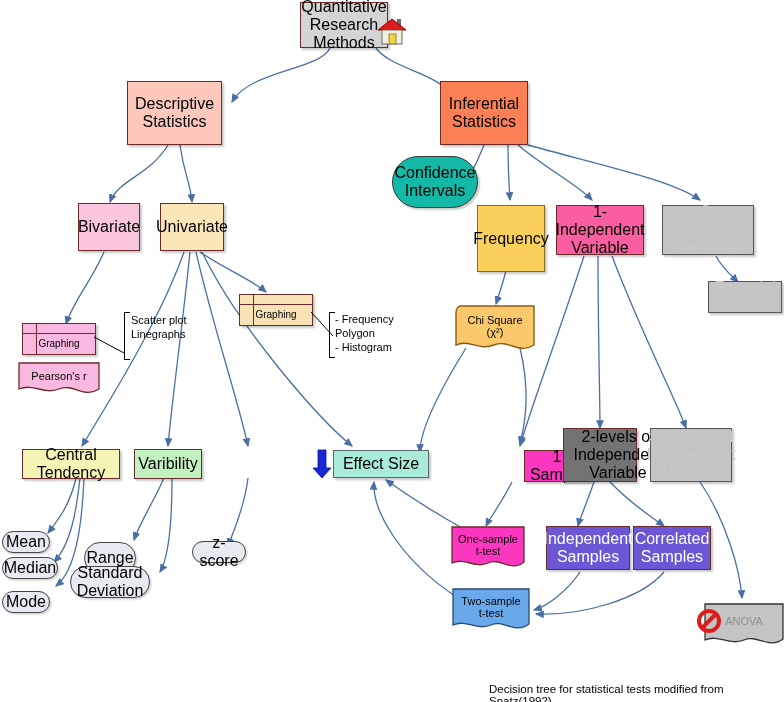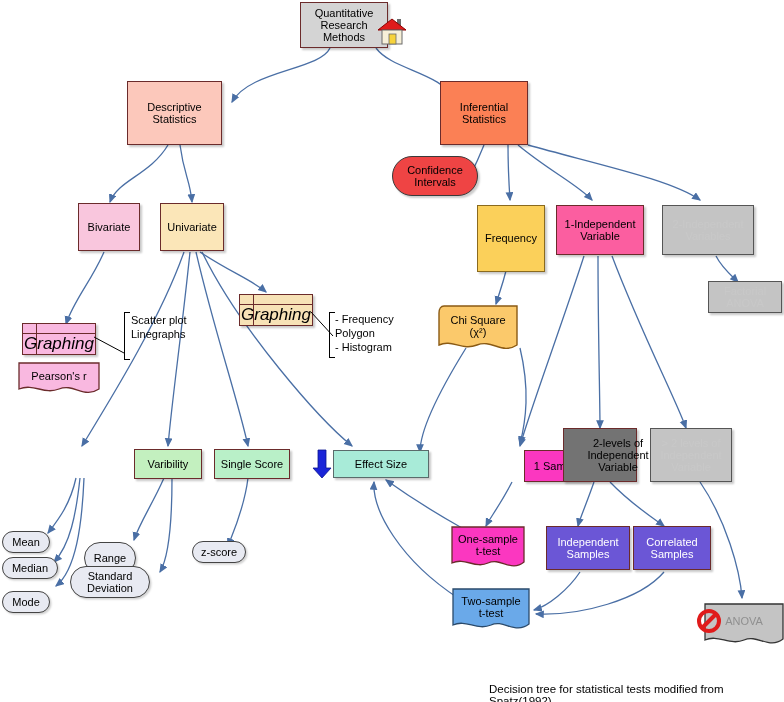--- a/index.html
+++ b/index.html
@@ -3,36 +3,36 @@
 <meta charset="utf-8">
 <style>
   html,body{margin:0;padding:0;background:#ffffff;}
   body{width:784px;height:702px;position:relative;overflow:hidden;
        font-family:"Liberation Sans","DejaVu Sans",sans-serif;}
   #canvas{position:absolute;left:0;top:0;width:784px;height:702px;}
   #edges{position:absolute;left:0;top:0;width:784px;height:702px;pointer-events:none;}
 
   .node{position:absolute;box-sizing:border-box;display:flex;align-items:center;
         justify-content:center;text-align:center;line-height:1.12;color:#000;
-        font-size:11px;}
+        font-size:16px;}
   .rect{border:1.3px solid #6b2b2b;box-shadow:2px 2px 2px rgba(0,0,0,0.22);}
   .stadium{border:1.4px solid #3a3a3a;border-radius:999px;
            box-shadow:2px 2px 2px rgba(0,0,0,0.20);}
   .ellipse{border:1.3px solid #444;border-radius:999px;
            box-shadow:1.5px 1.5px 2px rgba(0,0,0,0.18);background:#e8eaf2;}
   .doc{position:absolute;}
   .doc .lbl{position:absolute;left:0;right:0;top:0;display:flex;align-items:center;
             justify-content:center;text-align:center;font-size:11px;line-height:1.12;
             color:#000;}
   .mod{position:absolute;box-sizing:border-box;}
   .mod .bar{position:absolute;left:0;top:0;height:9px;width:100%;
             border-bottom:1.3px solid #6b2b2b;}
   .mod .tick{position:absolute;left:13px;top:0;bottom:0;width:1.3px;background:#6b2b2b;}
   .mod .lbl{position:absolute;left:0;right:0;top:9px;bottom:0;display:flex;
-            align-items:center;justify-content:center;font-size:17px;color:#000;font-style:italic;}
+            align-items:center;justify-content:center;font-size:10px;color:#000;}
   .dim{border-color:#555 !important;color:#c8c8c8 !important;}
   .annot{position:absolute;font-size:11px;line-height:1.25;color:#000;white-space:pre;}
   .caption{position:absolute;font-size:11.5px;color:#000;}
   .bracket{position:absolute;border-left:1.2px solid #000;border-top:1.2px solid #000;
            border-bottom:1.2px solid #000;}
   .house{position:absolute;}
   .noicon{position:absolute;}
   .bigarrow{position:absolute;}
 </style>
 </head>
@@ -125,21 +125,21 @@
     <rect x="7" y="16" width="20" height="14" fill="#f7f0d8" stroke="#6b6b6b" stroke-width="1"></rect>
     <rect x="14" y="20" width="7" height="10" fill="#f7d33a" stroke="#6b6b6b" stroke-width="0.8"></rect>
   </svg>
 
   <div class="node rect" style="left:127px;top:81px;width:95px;height:64px;background:#fcc8bb;white-space:pre-line;">Descriptive
 Statistics</div>
 
   <div class="node rect" style="left:440px;top:81px;width:88px;height:64px;background:#fb8055;white-space:pre-line;">Inferential
 Statistics</div>
 
-  <div class="node stadium" style="left:392px;top:156px;width:86px;height:40px;background:#ef4444;white-space:pre-line;">Confidence
+  <div class="node stadium" style="left:392px;top:156px;width:86px;height:52px;background:#14b8a6;white-space:pre-line;">Confidence
 Intervals</div>
 
   <div class="node rect" style="left:160px;top:203px;width:64px;height:48px;background:#fbe6b8;">Univariate</div>
   <div class="node rect" style="left:78px;top:203px;width:62px;height:48px;background:#f9c6dd;">Bivariate</div>
 
   <div class="mod rect" style="left:22px;top:323px;width:74px;height:32px;background:#f9b8e0;">
     <div class="bar"></div>
     <div class="tick"></div>
     <div class="lbl">Graphing</div>
   </div>
@@ -164,22 +164,22 @@
     <div class="lbl">Graphing</div>
   </div>
   <svg style="position:absolute;left:311px;top:310px;" width="28" height="30" viewBox="0 0 28 30">
     <path d="M0,2 L22,26" stroke="#000" stroke-width="1" fill="none"></path>
   </svg>
   <div class="bracket" style="left:329px;top:312px;width:5px;height:44px;"></div>
   <div class="annot" style="left:335px;top:313px;">- Frequency
 Polygon
 - Histogram</div>
 
+  <div class="node rect" style="left:22px;top:449px;width:98px;height:30px;background:#f4f4b4;">Central Tendency</div>
   <div class="node rect" style="left:134px;top:449px;width:68px;height:30px;background:#c3f0bf;">Varibility</div>
-  <div class="node rect" style="left:214px;top:449px;width:76px;height:30px;background:#b9f0c8;">Single Score</div>
 
   <svg class="bigarrow" style="left:312px;top:448px;" width="20" height="32" viewBox="0 0 20 32">
     <path d="M6,2 H14 V20 H19 L10,30 L1,20 H6 Z" fill="#1a24d8" stroke="#0a1490" stroke-width="0.8"></path>
   </svg>
   <div class="node rect" style="left:333px;top:450px;width:96px;height:28px;background:#a8ebd8;border-color:#5a6b6b;">Effect Size</div>
 
   <div class="node ellipse" style="left:2px;top:531px;width:48px;height:22px;">Mean</div>
   <div class="node ellipse" style="left:2px;top:557px;width:56px;height:22px;">Median</div>
   <div class="node ellipse" style="left:2px;top:591px;width:48px;height:22px;">Mode</div>
   <div class="node ellipse" style="left:84px;top:542px;width:52px;height:32px;text-align:right;">Range</div>
@@ -188,21 +188,21 @@
   <div class="node ellipse" style="left:192px;top:541px;width:54px;height:22px;">z-score</div>
 
   <div class="node rect" style="left:477px;top:205px;width:68px;height:67px;background:#fbd05a;border-color:#8a6a1e;">Frequency</div>
   <div class="node rect" style="left:556px;top:205px;width:88px;height:50px;background:#fb5ea0;white-space:pre-line;">1-Independent
 Variable</div>
   <div class="node rect dim" style="left:662px;top:205px;width:92px;height:50px;background:#c4c4c4;white-space:pre-line;">2-Independent
 Variables</div>
   <div class="node rect dim" style="left:708px;top:281px;width:74px;height:32px;background:#c4c4c4;white-space:pre-line;">Factorial
 ANOVA</div>
 
-  <div class="doc" style="left:438px;top:305px;width:80px;height:52px;">
+  <div class="doc" style="left:455px;top:305px;width:80px;height:52px;">
     <svg width="80" height="52" viewBox="0 0 80 52">
       <path d="M6,1 H79 V40 C64,50 54,34 39,40 C24,46 14,34 1,40 V8 C1,4 3,1 6,1 Z" fill="#fbc96b" stroke="#8a5a14" stroke-width="1.4"></path>
     </svg>
     <div class="lbl" style="height:42px;white-space:pre-line;">Chi Square
 (χ²)</div>
   </div>
 
   <div class="node rect" style="left:484px;top:450px;width:66px;height:32px;background:#fb37c0;margin-left:40px;">1 Sample</div>
   <div class="node rect" style="left:563px;top:428px;width:74px;height:54px;background:#737373;white-space:pre-line;padding-left:36px;">2-levels of
 Independent

